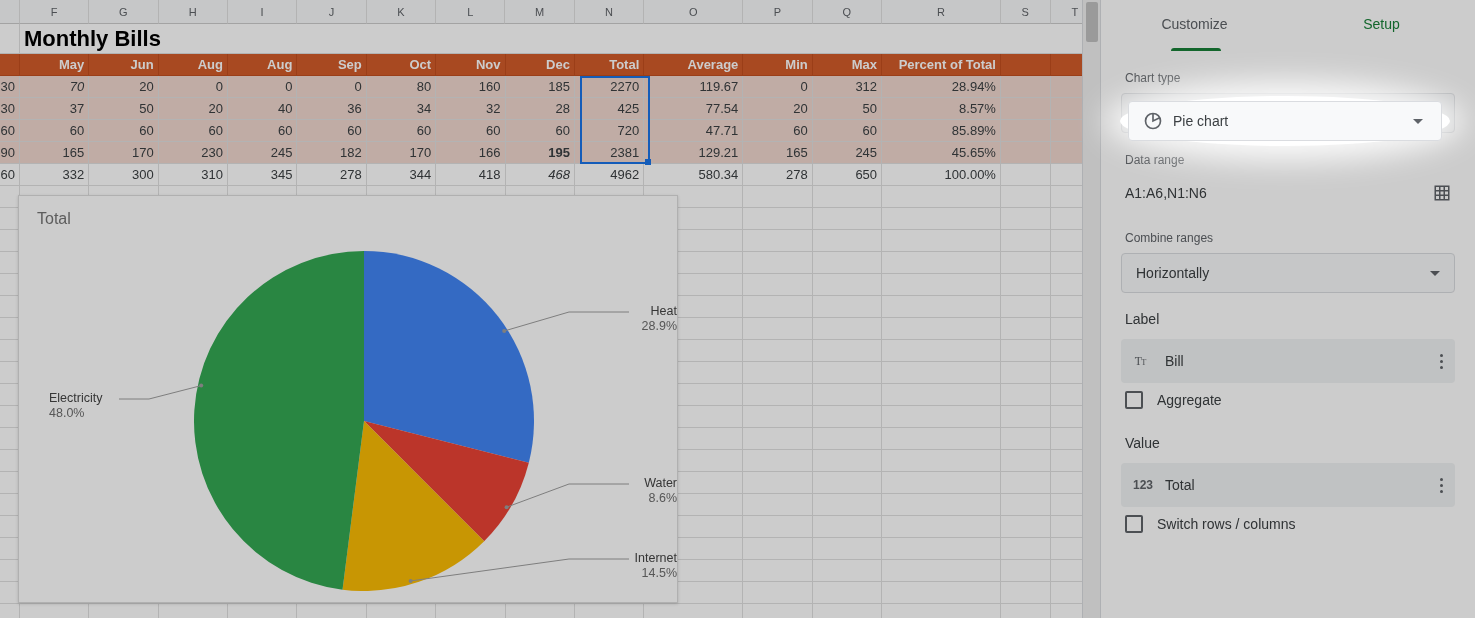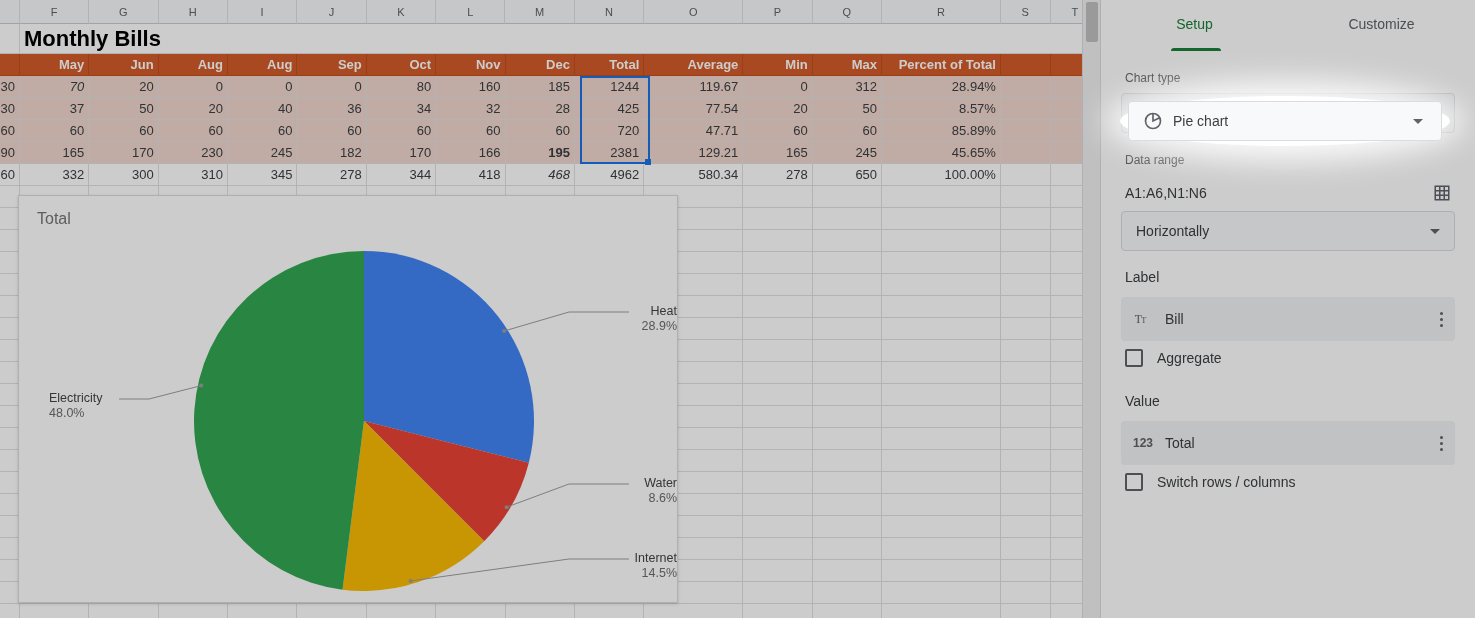--- a/index.html
+++ b/index.html
@@ -275,21 +275,21 @@
       <div class="row shade" style="height: 22px;">
         <div class="cell " style="width: 20px;">30</div>
         <div class="cell " style="width: 70px; font-style: italic;">70</div>
         <div class="cell " style="width: 70px;">20</div>
         <div class="cell " style="width: 70px;">0</div>
         <div class="cell " style="width: 70px;">0</div>
         <div class="cell " style="width: 70px;">0</div>
         <div class="cell " style="width: 70px;">80</div>
         <div class="cell " style="width: 70px;">160</div>
         <div class="cell " style="width: 70px;">185</div>
-        <div class="cell selcell" style="width: 70px;">1244</div>
+        <div class="cell selcell" style="width: 70px;">2270</div>
         <div class="cell " style="width: 100px;">119.67</div>
         <div class="cell " style="width: 70px;">0</div>
         <div class="cell " style="width: 70px;">312</div>
         <div class="cell " style="width: 120px;">28.94%</div>
         <div class="cell " style="width: 50px;"></div>
         <div class="cell " style="width: 50px;"></div>
       </div>
       <div class="row shade" style="height: 22px;">
         <div class="cell " style="width: 20px;">30</div>
         <div class="cell " style="width: 70px;">37</div>
@@ -764,22 +764,22 @@
       </div>
       <div class="slice-label" style="left: 30px; top: 195px;">
         <div class="nm">Electricity</div>
         <div>48.0%</div>
       </div>
     </div>
 </div>
 
 <div class="panel">
   <div class="tabs">
+    <div class="tab">Customize</div>
     <div class="tab active">Setup</div>
-    <div class="tab">Customize</div>
   </div>
   <div class="tab-underline"></div>
 
   <div class="sec-label">Chart type</div>
   <div class="field-box">
     <svg width="20" height="20" viewBox="0 0 24 24">
       <circle cx="12" cy="12" r="9" fill="none" stroke="#5f6368" stroke-width="2"></circle>
       <path d="M12 3 L12 12 L20 8" fill="none" stroke="#5f6368" stroke-width="2"></path>
     </svg>
     <div class="lbl">Pie chart</div>
@@ -793,20 +793,21 @@
       <svg width="18" height="18" viewBox="0 0 24 24">
           <rect x="3" y="3" width="18" height="18" fill="none" stroke="#5f6368" stroke-width="2"></rect>
           <line x1="3" y1="9" x2="21" y2="9" stroke="#5f6368" stroke-width="2"></line>
           <line x1="3" y1="15" x2="21" y2="15" stroke="#5f6368" stroke-width="2"></line>
           <line x1="9" y1="3" x2="9" y2="21" stroke="#5f6368" stroke-width="2"></line>
           <line x1="15" y1="3" x2="15" y2="21" stroke="#5f6368" stroke-width="2"></line>
         </svg>
     </span>
   </div>
 
+  <div class="sec-label">Combine ranges</div>
   <div class="field-box">
     <div class="lbl">Horizontally</div>
     <div class="tri"></div>
   </div>
 
   <div class="section-hdr">Label</div>
   <div class="chip">
     <svg width="20" height="20" viewBox="0 0 24 24">
         <text x="2" y="17" font-size="14" fill="#5f6368" font-family="serif">T</text>
         <text x="10" y="17" font-size="10" fill="#5f6368" font-family="serif">T</text>

